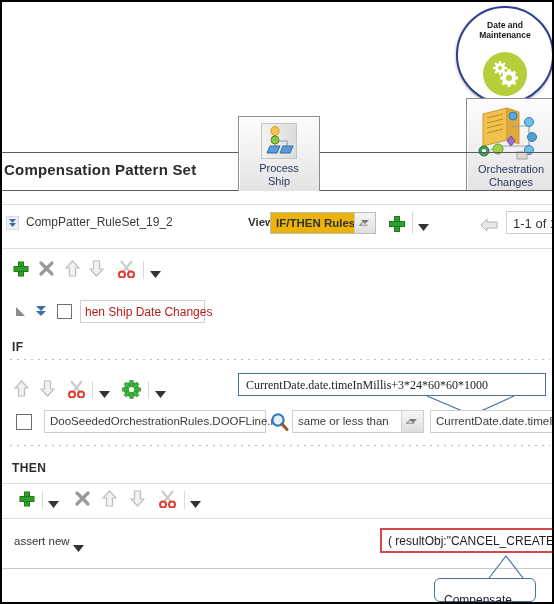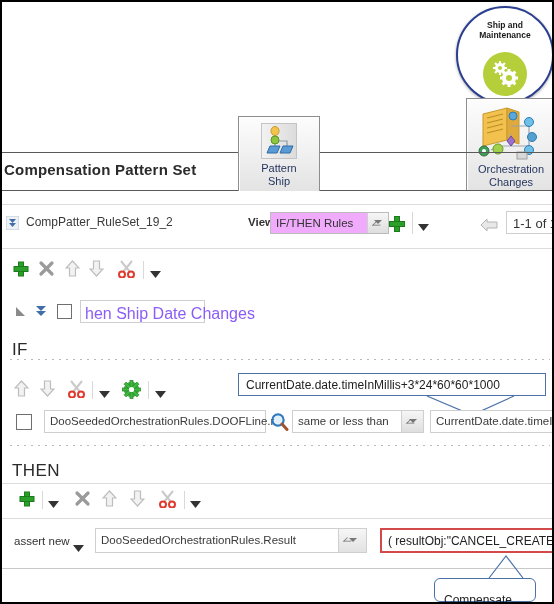--- a/index.html
+++ b/index.html
@@ -81,22 +81,22 @@
     letter-spacing:.2px;
   }
 
   
   .ruleset-row{position:absolute;left:0;top:210px;width:100%;height:32px;}
   .disc-icon{position:absolute;left:4px;top:4px;width:13px;height:14px;}
   .ruleset-name{position:absolute;left:24px;top:3px;font-size:12px;color:#3a3a3a;}
 
   .view-label{position:absolute;left:246px;top:4px;font-size:11.5px;font-weight:bold;color:#333;}
   .view-select{
-    position:absolute;left:268px;top:0px;width:119px;height:22px;
-    border:1px solid #bcbcbc;background:#f0abfc;box-sizing:border-box;
+    position:absolute;left:268px;top:0px;width:106px;height:22px;
+    border:1px solid #bcbcbc;background:#eab308;box-sizing:border-box;font-weight:bold;
   }
   .view-select .vs-text{position:absolute;left:5px;top:4px;font-size:11.5px;color:#333;}
   .vs-btn{
     position:absolute;right:0;top:0;width:21px;height:20px;
     background:linear-gradient(to bottom,#f6f6f6,#dedede);
     border-left:1px solid #cfcfcf;box-sizing:border-box;
   }
   .vs-btn:after{
     content:"";position:absolute;left:6px;top:8px;
     width:7px;height:4px;
@@ -141,24 +141,24 @@
   }
   .dbl-chev{position:absolute;left:33px;top:4px;}
   .rh-check{
     position:absolute;left:55px;top:4px;width:15px;height:15px;
     border:1px solid #6f6f6f;background:#fff;box-sizing:border-box;
   }
   .rule-name-box{
     position:absolute;left:78px;top:0px;width:125px;height:23px;
     border:1px solid #cfcfcf;background:#fff;box-sizing:border-box;
   }
-  .rule-name-box span{position:absolute;left:4px;top:4px;font-size:16px;color:#8b5cf6;white-space:nowrap;}
-
-  
-  .sect-label{position:absolute;font-size:17px;font-weight:normal;color:#2b2b2b;letter-spacing:.4px;}
+  .rule-name-box span{position:absolute;left:4px;top:4px;font-size:12px;color:#b91c1c;white-space:nowrap;}
+
+  
+  .sect-label{position:absolute;font-size:12px;font-weight:bold;color:#2b2b2b;letter-spacing:.4px;}
 
   
   .cond-row{position:absolute;left:0;top:408px;height:26px;width:100%;}
   .cond-check{
     position:absolute;left:14px;top:4px;width:16px;height:16px;
     border:1px solid #6f6f6f;background:#fff;box-sizing:border-box;
   }
   .fld{
     border:1px solid #cfcfcf;background:#fff;box-sizing:border-box;
     position:absolute;
@@ -168,21 +168,21 @@
   .mag{position:absolute;left:268px;top:2px;}
   #cond-op{left:290px;top:0px;width:132px;height:23px;}
   #cond-op .vs-btn{width:22px;height:21px;}
   #cond-right{left:428px;top:0px;width:134px;height:23px;}
 
   
   .callout{
     position:absolute;border:1px solid #4a72a8;background:#fff;box-sizing:border-box;
   }
   #callout-top{left:236px;top:371px;width:308px;height:23px;}
-  #callout-top span{position:absolute;left:7px;top:4px;font-size:12px;color:#222;white-space:nowrap;}
+  #callout-top span{position:absolute;left:7px;top:4px;font-size:12px;color:#222;white-space:nowrap;font-family:Liberation Serif, serif;}
 
   
   .act-row{position:absolute;left:0;top:528px;height:26px;width:100%;}
   .assert-lbl{position:absolute;left:12px;top:5px;font-size:11.5px;color:#333;}
   .assert-caret{position:absolute;left:71px;top:11px;}
   #act-fld{left:93px;top:-2px;width:272px;height:25px;}
   #act-fld .vs-btn{width:28px;height:23px;background:linear-gradient(to bottom,#f6f6f6,#e2e2e2);}
   #act-fld span{top:5px;}
   .red-box{
     position:absolute;left:378px;top:-2px;width:180px;height:25px;
@@ -202,21 +202,21 @@
 </style>
 </head>
 <body>
 
 <div id="root">
 
   <div class="top-band"></div>
 
   <div class="sm-circle">
     <div class="sm-label">
-      <div>Ship and</div>
+      <div>Date and</div>
       <div>Maintenance</div>
     </div>
     <div class="sm-gear-circle">
       <svg width="30" height="30" viewBox="0 0 30 30">
         <g fill="#ffffff">
           <circle cx="10" cy="9" r="5"></circle>
           <rect x="9" y="2" width="2" height="14"></rect>
           <rect x="3" y="8" width="14" height="2"></rect>
           <g transform="rotate(45 10 9)">
               <rect x="9" y="2" width="2" height="14"></rect>
@@ -285,21 +285,21 @@
           <path d="M13 17 L13 25"></path>
           <path d="M13 17 L25 17 L25 23"></path>
         </g>
         <ellipse cx="13" cy="7" rx="4" ry="4.5" fill="#f4c54a" stroke="#c79a2e" stroke-width="1"></ellipse>
         <circle cx="13" cy="16" r="4" fill="#8cc63f" stroke="#5f9227" stroke-width="1"></circle>
         <polygon points="8,22 18,22 15,29 5,29" fill="#5a9bd5" stroke="#2f6ca3" stroke-width="1"></polygon>
         <polygon points="21,22 31,22 28,29 18,29" fill="#5a9bd5" stroke="#2f6ca3" stroke-width="1"></polygon>
       </svg>
     </div>
     <div class="tab-label">
-      <div>Pattern</div>
+      <div>Process</div>
       <div>Ship</div>
     </div>
   </div>
 
   <div class="page-title">Compensation Pattern Set</div>
 
   <div class="hline" style="top:202px;"></div>
 
   <div class="ruleset-row">
 
@@ -549,26 +549,20 @@
 
   <div class="hline" style="top:516px;"></div>
 
   <div class="act-row">
     <div class="assert-lbl">assert new</div>
     <div class="assert-caret">
       <svg width="11" height="7" viewBox="0 0 11 7">
           <polygon points="0,0 11,0 5.5,7" fill="#333"></polygon>
         </svg>
     </div>
-    <div class="fld" id="act-fld">
-      <span>DooSeededOrchestrationRules.Result</span>
-      <div class="vs-btn">
-          <i class="chev"></i>
-        </div>
-    </div>
     <div class="red-box">
       <span>( resultObj:"CANCEL_CREATE")</span>
     </div>
   </div>
 
   <div class="bottom-sep"></div>
 
   <svg class="leader" style="left:470px;top:552px;" width="80" height="30">
     <polyline points="14,28 34,2 54,28" fill="none" stroke="#4a72a8" stroke-width="1.2"></polyline>
   </svg>

